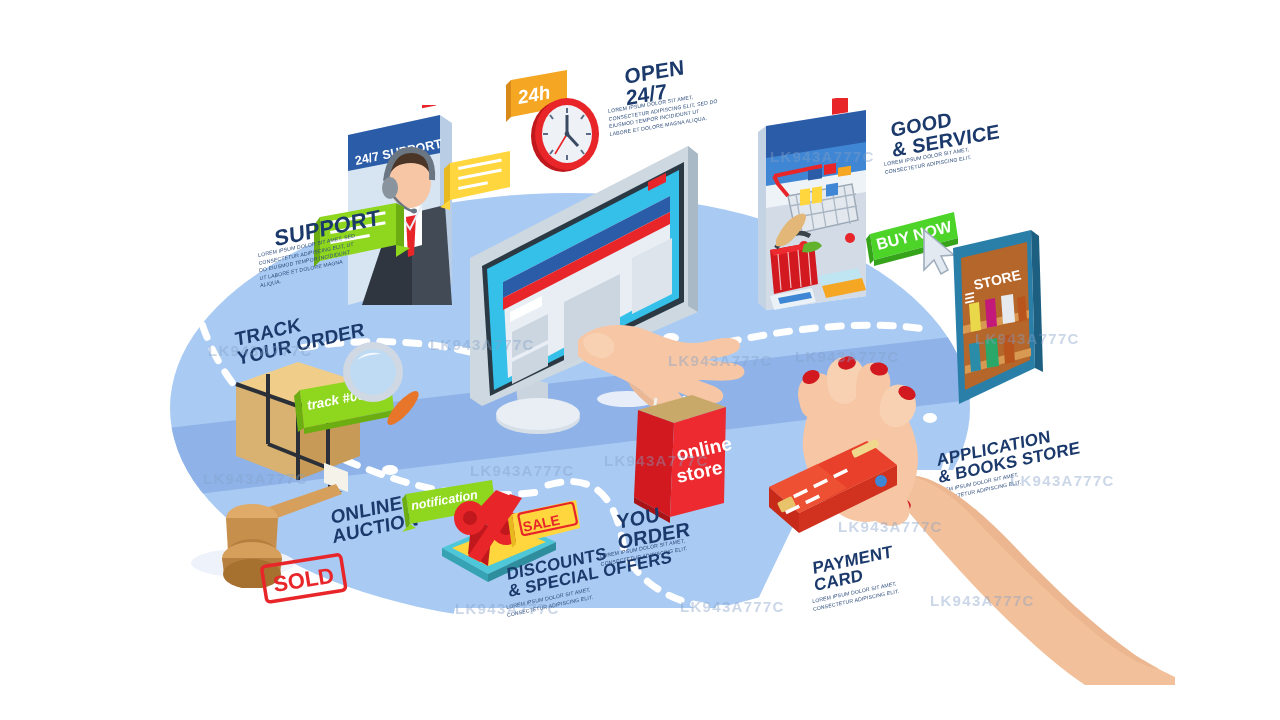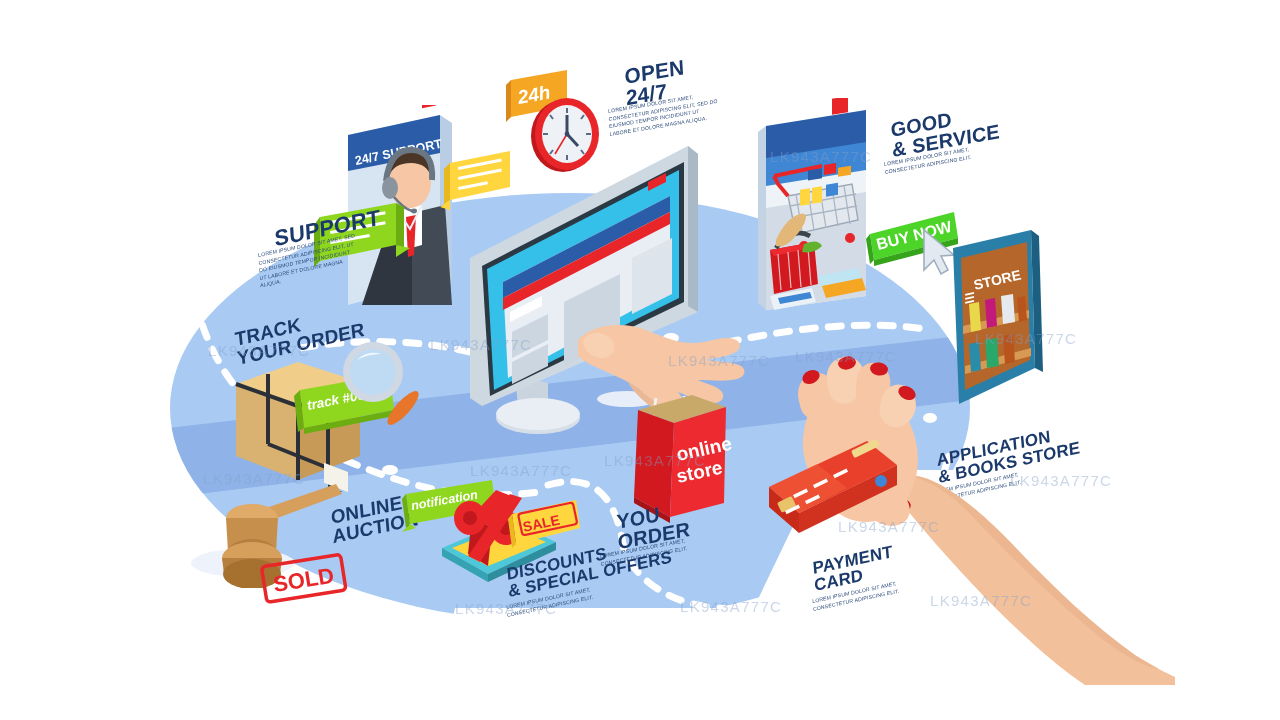--- a/index.html
+++ b/index.html
@@ -12,21 +12,21 @@
   .iso{position:absolute;}
   .lbl{position:absolute;color:#1b3a6b;font-weight:bold;letter-spacing:.2px;line-height:1.02;}
   .lbl .big{display:block;}
   .lorem{font-weight:normal;font-size:5.2px;line-height:1.45;color:#2b4a7a;letter-spacing:.15px;
          width:120px;white-space:normal;text-transform:uppercase;}
 
   
   .dash{position:absolute;pointer-events:none;}
 
   
-  .wm{position:absolute;color:rgba(130,160,200,.42);font-size:15px;font-weight:normal;
+  .wm{position:absolute;color:rgba(130,160,200,.42);font-size:15px;font-weight:bold;
       letter-spacing:1.3px;font-family:"Liberation Sans",sans-serif;pointer-events:none;user-select:none;}
 
   
   .isoText{transform-origin:0 0;}
 </style>
 </head>
 <body>
 
 <div id="stage">
 

